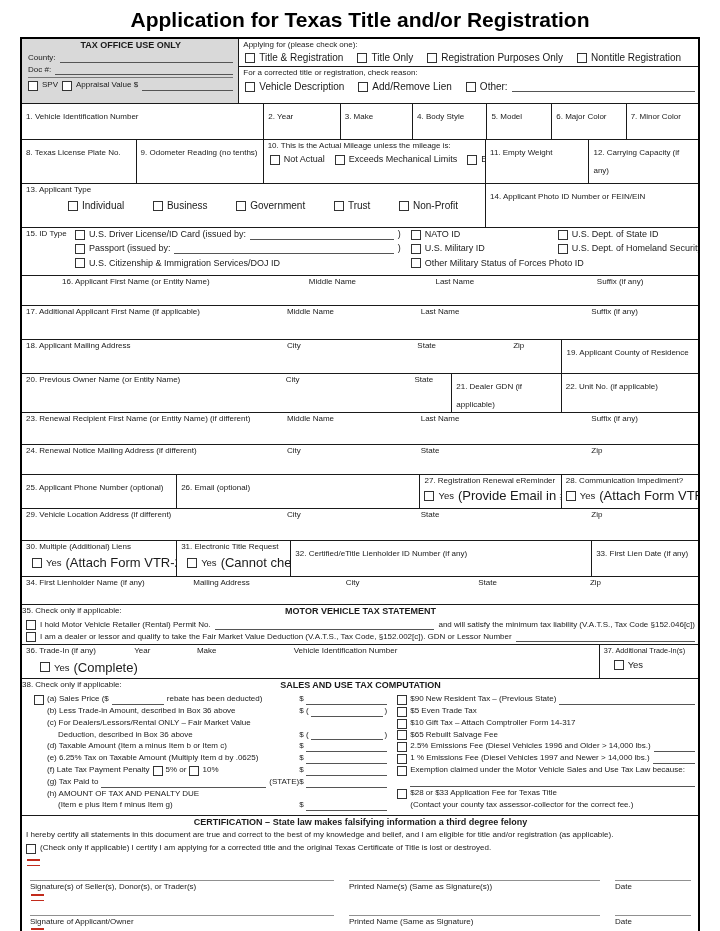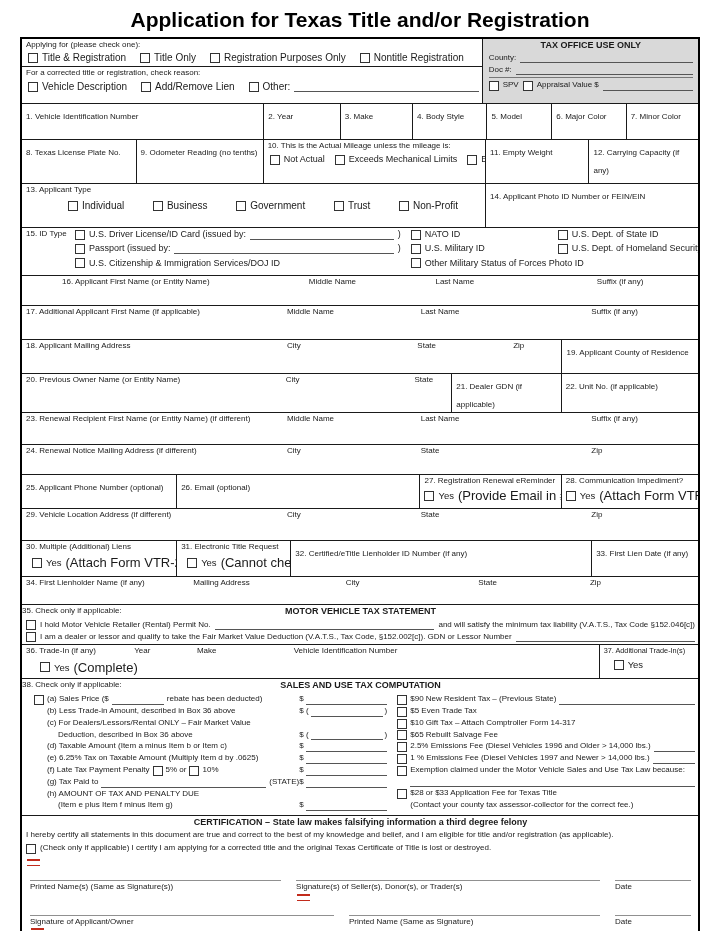--- a/index.html
+++ b/index.html
@@ -39,73 +39,73 @@
 </style>
 </head>
 <body>
 
 <div class="page">
   <div class="title">Application for Texas Title and/or Registration</div>
 
   <div class="form">
 
     <div class="row first" style="min-height:64px;">
-      <div class="cell" style="width:68%;">
-        <div class="lbl">Applying for (please check one):</div>
-        <div class="optline" style="gap:14px;">
-          <span class="cbo">
-              <span class="cb"></span>
-              <span class="opt">Title &amp; Registration</span>
-            </span>
-          <span class="cbo">
-              <span class="cb"></span>
-              <span class="opt">Title Only</span>
-            </span>
-          <span class="cbo">
-              <span class="cb"></span>
-              <span class="opt">Registration Purposes Only</span>
-            </span>
-          <span class="cbo">
-              <span class="cb"></span>
-              <span class="opt">Nontitle Registration</span>
-            </span>
-        </div>
-        <div class="lbl" style="border-top:1px solid #1a1a1a;margin:2px -3px 0 -4px;padding:1px 3px 0 4px;">For a corrected title or registration, check reason:</div>
-        <div class="optline" style="gap:14px;">
-          <span class="cbo">
-              <span class="cb"></span>
-              <span class="opt">Vehicle Description</span>
-            </span>
-          <span class="cbo">
-              <span class="cb"></span>
-              <span class="opt">Add/Remove Lien</span>
-            </span>
-          <span class="cbo" style="flex:1;">
-              <span class="cb"></span>
-              <span class="opt">Other:</span>
-              <span class="blank grow"></span>
-            </span>
-        </div>
-      </div>
       <div class="cell taxcell" style="width:32%;">
         <div class="ctrhead">TAX OFFICE USE ONLY</div>
         <div class="taxline">
             <span class="lbl">County:</span>
             <span class="blank grow"></span>
           </div>
         <div class="taxline">
             <span class="lbl">Doc #:</span>
             <span class="blank grow"></span>
           </div>
         <div class="taxline" style="border-top:1px solid #777;padding-top:2px;">
           <span class="cb"></span>
             <span class="lbl">SPV</span>
           <span class="cb"></span>
             <span class="lbl nw">Appraisal Value $</span>
           <span class="blank grow"></span>
+        </div>
+      </div>
+      <div class="cell" style="width:68%;">
+        <div class="lbl">Applying for (please check one):</div>
+        <div class="optline" style="gap:14px;">
+          <span class="cbo">
+              <span class="cb"></span>
+              <span class="opt">Title &amp; Registration</span>
+            </span>
+          <span class="cbo">
+              <span class="cb"></span>
+              <span class="opt">Title Only</span>
+            </span>
+          <span class="cbo">
+              <span class="cb"></span>
+              <span class="opt">Registration Purposes Only</span>
+            </span>
+          <span class="cbo">
+              <span class="cb"></span>
+              <span class="opt">Nontitle Registration</span>
+            </span>
+        </div>
+        <div class="lbl" style="border-top:1px solid #1a1a1a;margin:2px -3px 0 -4px;padding:1px 3px 0 4px;">For a corrected title or registration, check reason:</div>
+        <div class="optline" style="gap:14px;">
+          <span class="cbo">
+              <span class="cb"></span>
+              <span class="opt">Vehicle Description</span>
+            </span>
+          <span class="cbo">
+              <span class="cb"></span>
+              <span class="opt">Add/Remove Lien</span>
+            </span>
+          <span class="cbo" style="flex:1;">
+              <span class="cb"></span>
+              <span class="opt">Other:</span>
+              <span class="blank grow"></span>
+            </span>
         </div>
       </div>
     </div>
 
     <div class="row" style="min-height:36px;">
       <div class="cell" style="width:35.7%;"><span class="lbl">1. Vehicle Identification Number</span></div>
       <div class="cell" style="width:11.3%;"><span class="lbl">2. Year</span></div>
       <div class="cell" style="width:10.7%;"><span class="lbl">3. Make</span></div>
       <div class="cell" style="width:11%;"><span class="lbl">4. Body Style</span></div>
       <div class="cell" style="width:9.6%;"><span class="lbl">5. Model</span></div>
@@ -562,28 +562,28 @@
       <div class="cell" style="width:100%;padding-bottom:2px;">
         <div class="ctrhead">CERTIFICATION – State law makes falsifying information a third degree felony</div>
         <div class="lbl" style="margin-top:1px;">I hereby certify all statements in this document are true and correct to the best of my knowledge and belief, and I am eligible for title and/or registration (as applicable).</div>
         <div class="cbo" style="margin-top:1px;align-items:flex-start;">
             <span class="cb" style="margin-top:1px;"></span>
             <span class="lbl">(Check only if applicable) I certify I am applying for a corrected title and the original Texas Certificate of Title is lost or destroyed.</span>
           </div>
         <div class="redmark"></div>
 
         <div class="sigrow">
-          <div class="sigcol" style="width:38%;">
-            <div class="sline"></div>
-            <div class="lbl">Printed Name(s) (Same as Signature(s))</div>
-          </div>
           <div class="sigcol" style="width:46%;">
             <div class="sline"></div>
             <div class="lbl">Signature(s) of Seller(s), Donor(s), or Trader(s)</div>
             <div class="redmark"></div>
+          </div>
+          <div class="sigcol" style="width:38%;">
+            <div class="sline"></div>
+            <div class="lbl">Printed Name(s) (Same as Signature(s))</div>
           </div>
           <div class="sigcol" style="width:11.5%;">
             <div class="sline"></div>
             <div class="lbl">Date</div>
           </div>
         </div>
 
         <div class="sigrow">
           <div class="sigcol" style="width:46%;">
             <div class="sline"></div>

